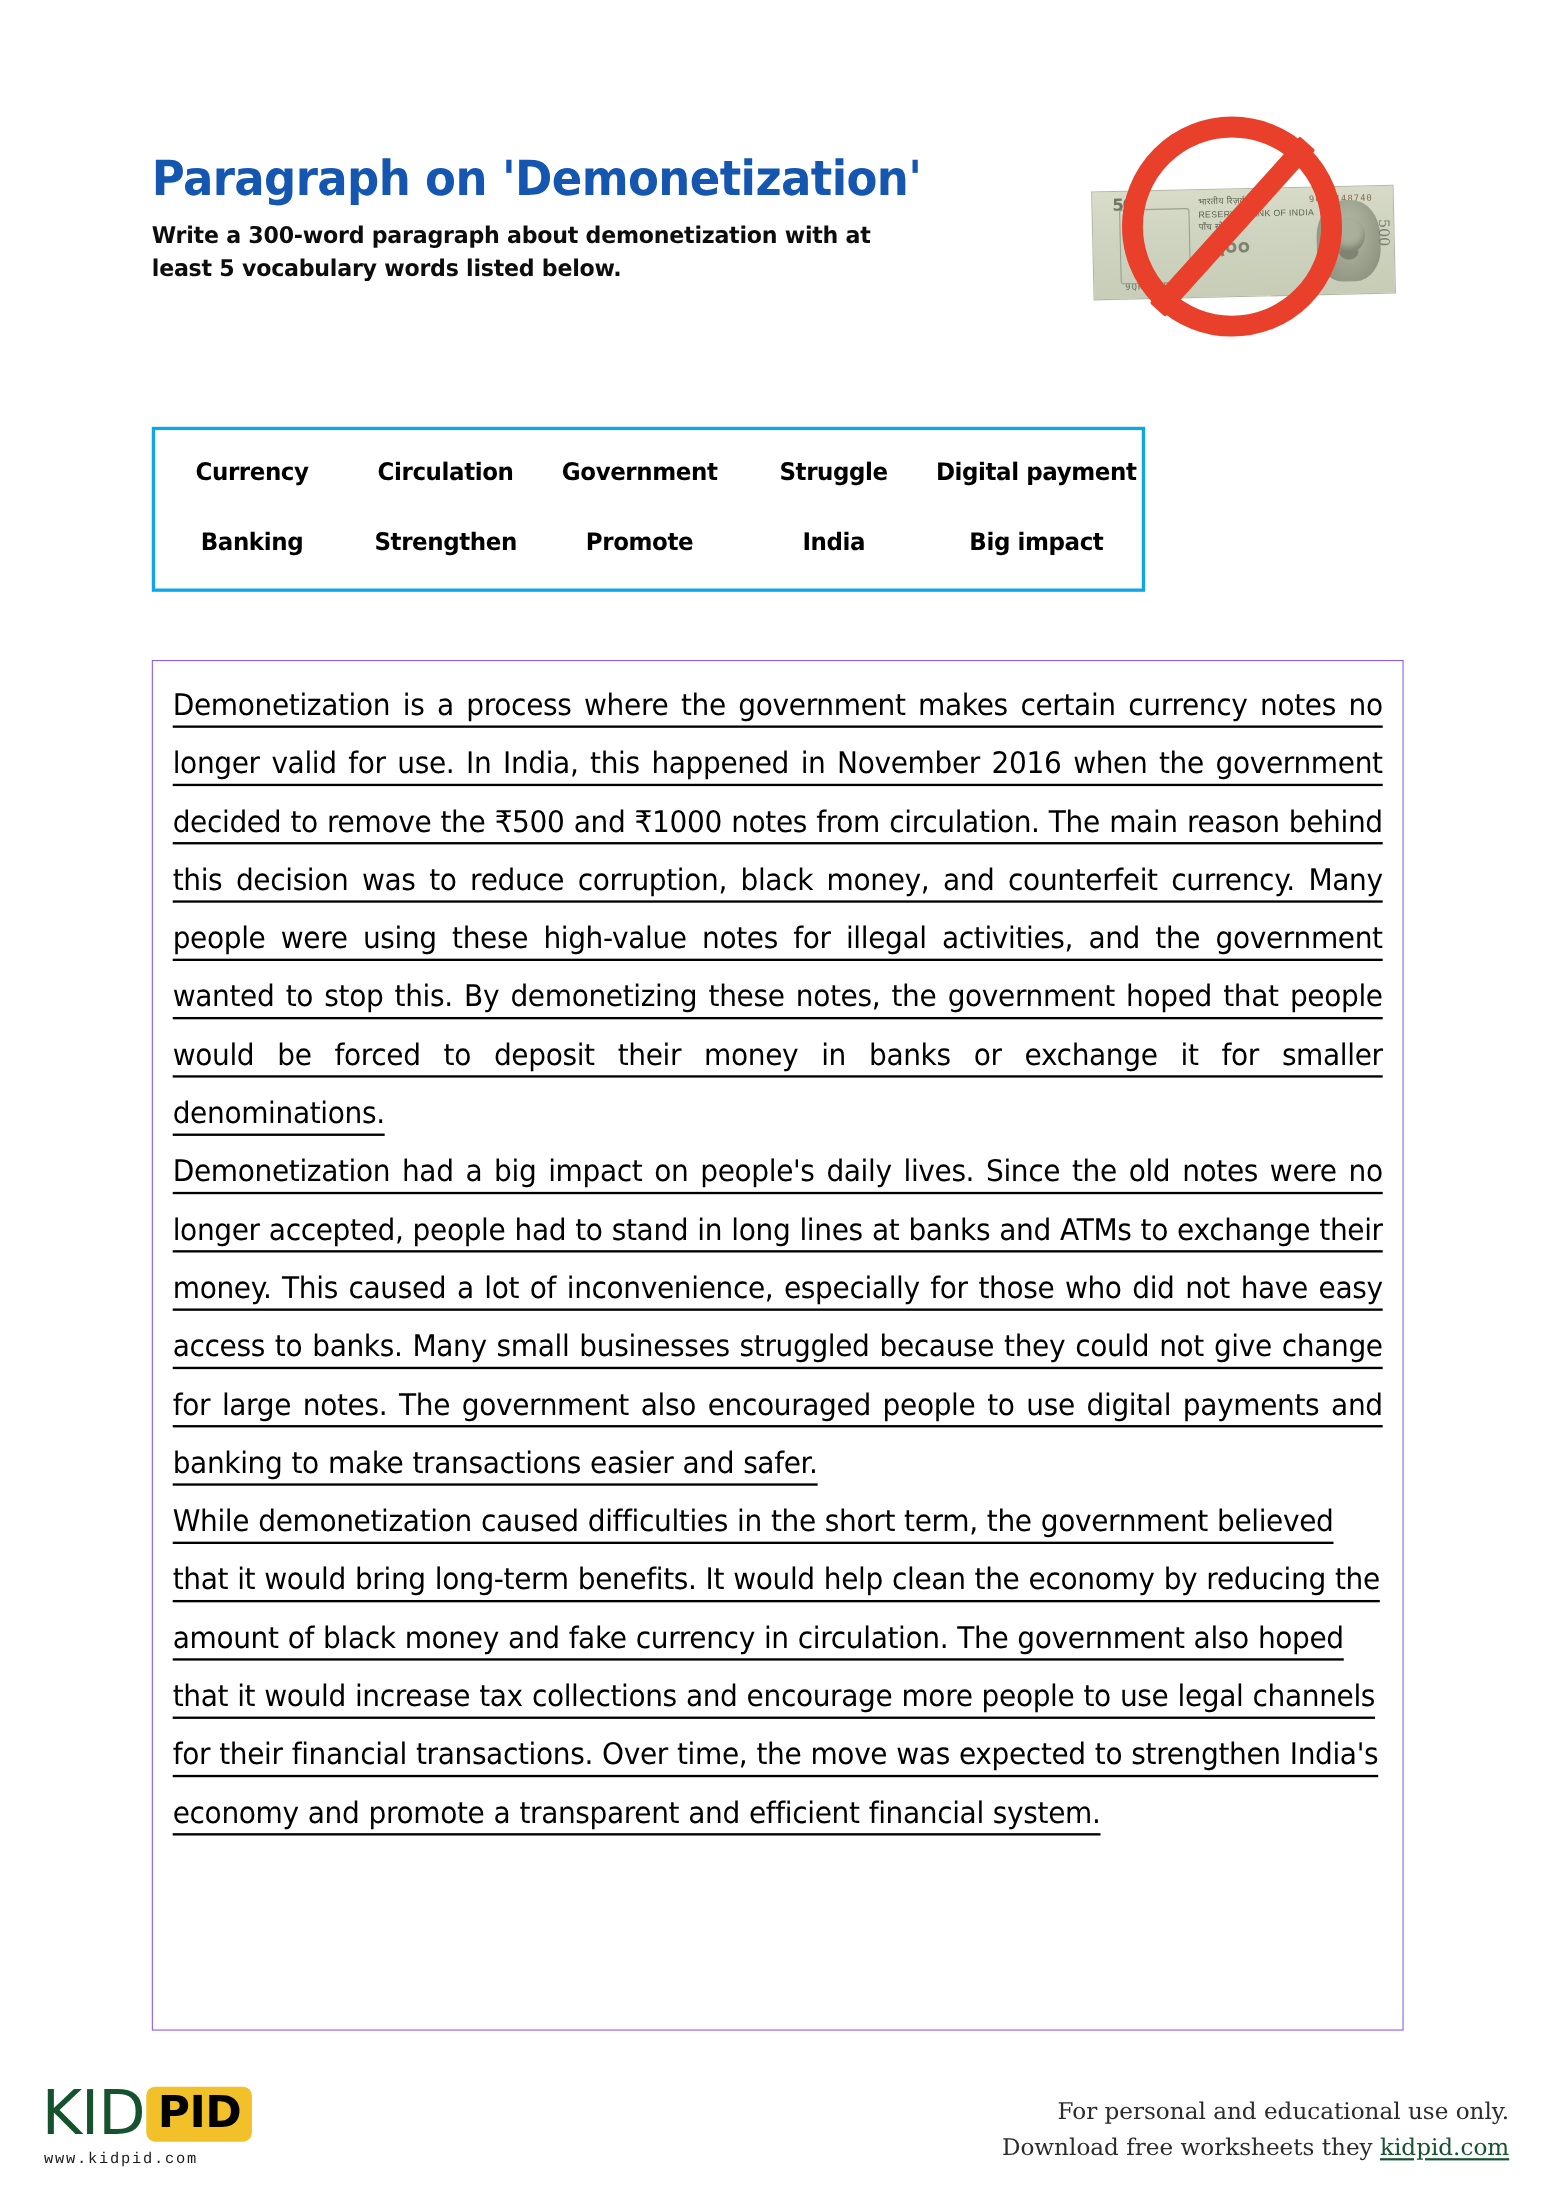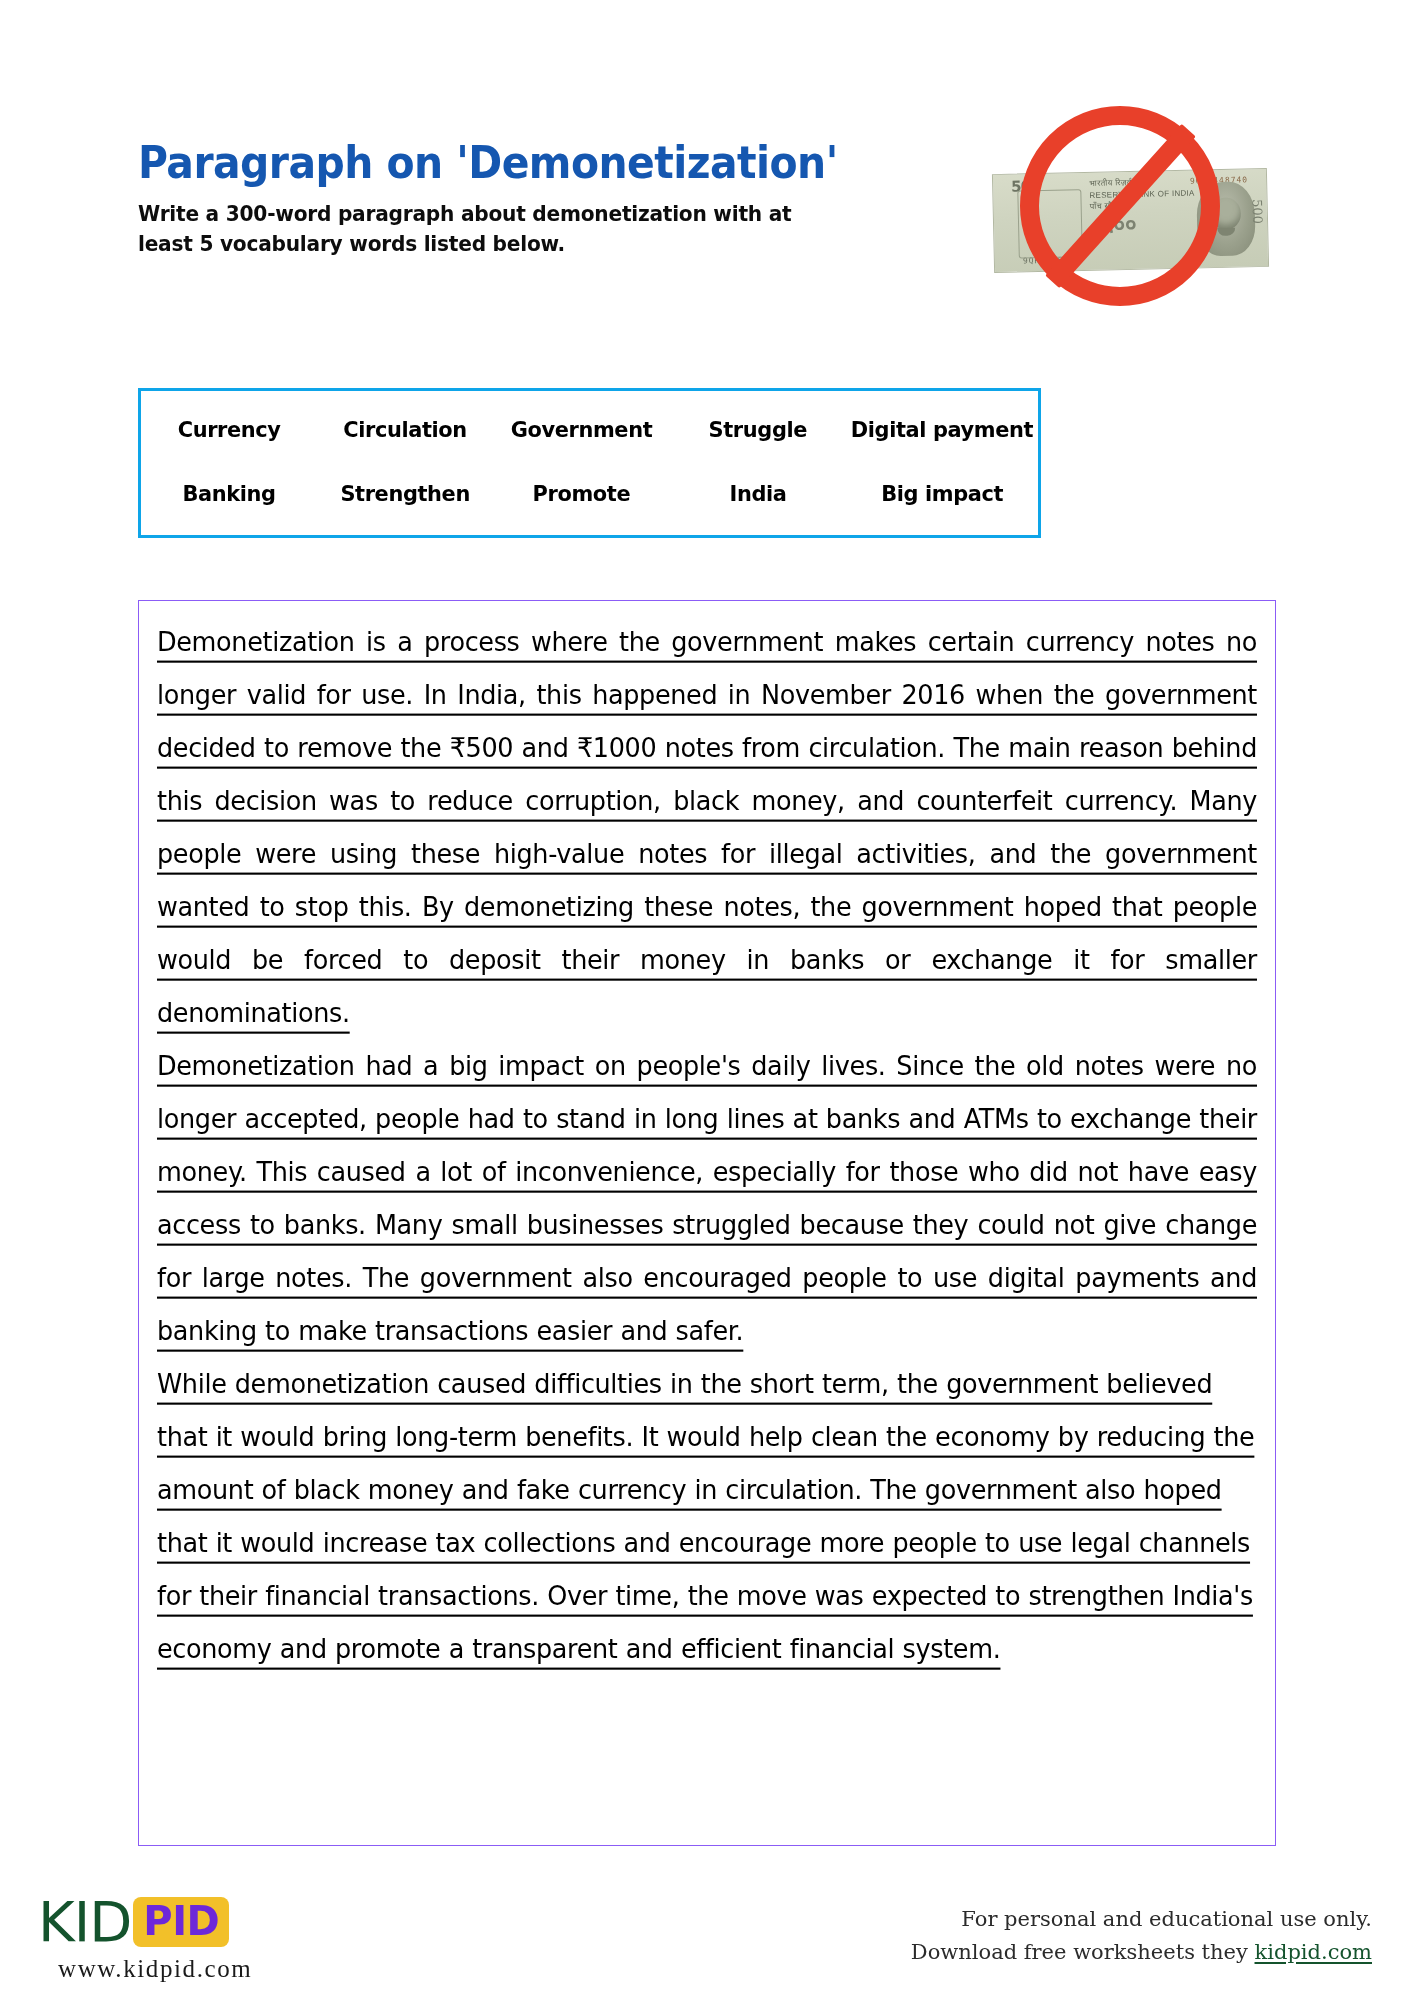--- a/index.html
+++ b/index.html
@@ -281,34 +281,34 @@
     font-size: 56px;
     line-height: 1;
     color: #14532d;
     letter-spacing: -1px;
   }
   .logo-pid {
     font-family: "DejaVu Sans", sans-serif;
     font-weight: 700;
     font-size: 40px;
     line-height: 1;
-    color: #6d28d9;
+    color: #000000;
     background: #f2c029;
     border-radius: 8px;
     padding: 4px 10px 6px 10px;
     margin-left: 2px;
     letter-spacing: -0.5px;
   }
   .logo-url {
-    font-family: Liberation Serif, serif;
-    font-size: 25px;
+    font-family: Liberation Mono, monospace;
+    font-size: 14px;
     letter-spacing: 1.6px;
     color: #1a1a1a;
     margin-top: 6px;
-    margin-left: 20px;
+    margin-left: 2px;
   }
   .footer-note {
     position: absolute;
     right: 42px;
     top: 1903px;
     width: 520px;
     text-align: right;
     font-family: "DejaVu Serif", serif;
     font-size: 21px;
     line-height: 1.55;

